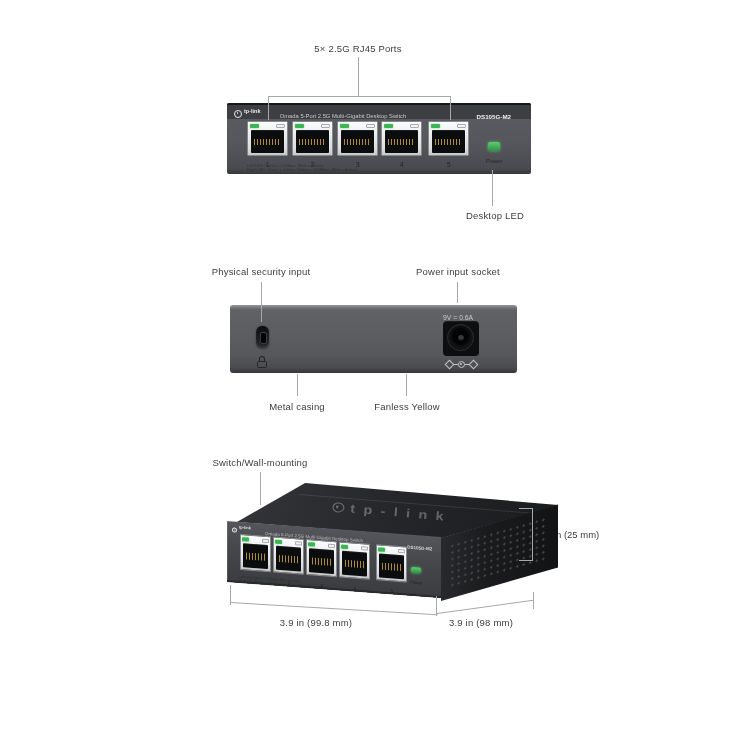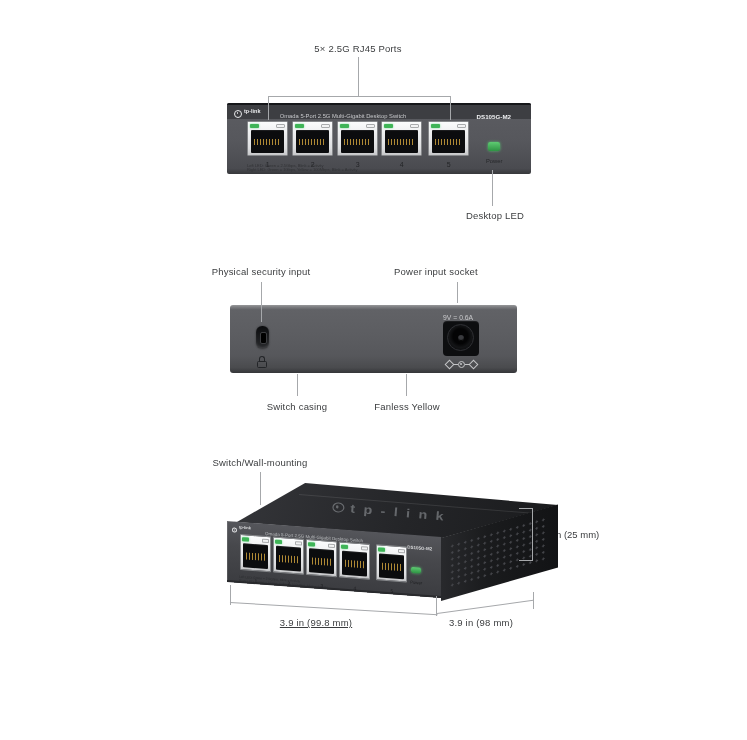--- a/index.html
+++ b/index.html
@@ -178,21 +178,21 @@
   </div>
 
   <div class="ln" style="left:492px; top:170px; height:36px;"></div>
   <div class="lbl" style="left:395px; top:210px;">
     <span>Desktop LED</span>
   </div>
 
   <div class="lbl" style="left:161px; top:266px;">
     <span>Physical security input</span>
   </div>
-  <div class="lbl" style="left:336px; top:266px;">
+  <div class="lbl" style="left:358px; top:266px;">
     <span>Power input socket</span>
   </div>
   <div class="ln" style="left:261px; top:282px; height:40px;"></div>
   <div class="ln" style="left:457px; top:282px; height:21px;"></div>
 
   <div class="rear-panel">
     <div class="kslot">
       <span class="kslot-inner"></span>
     </div>
     <div class="lockicon">
@@ -215,21 +215,21 @@
           <span></span>
         </span>
         <span class="pol-line"></span>
         <span class="pol-d"></span>
     </div>
   </div>
 
   <div class="ln" style="left:297px; top:374px; height:22px;"></div>
   <div class="ln" style="left:406px; top:374px; height:22px;"></div>
   <div class="lbl" style="left:197px; top:401px;">
-    <span>Switch casing</span>
+    <span>Metal casing</span>
   </div>
   <div class="lbl" style="left:307px; top:401px;">
     <span>Fanless Yellow</span>
   </div>
 
   <div class="lbl" style="left:160px; top:457px;">
     <span>Switch/Wall-mounting</span>
   </div>
   <div class="ln" style="left:260px; top:472px; height:33px;"></div>
 
@@ -314,21 +314,21 @@
   <div class="lnh" style="left:519px; top:508px; width:14px;"></div>
   <div class="ln" style="left:532px; top:508px; height:53px;"></div>
   <div class="lnh" style="left:519px; top:560px; width:14px;"></div>
   <div class="abs" style="left:538px; top:529px; font-size:9.5px; color:#3b3d3f; white-space:nowrap;">
     <span>1.0 in (25 mm)</span>
   </div>
 
   <div class="ln" style="left:230px; top:585px; height:20px;"></div>
   <div class="lnh" style="left:230px; top:602px; width:208px; transform:rotate(3.4deg); transform-origin:0 0;"></div>
   <div class="ln" style="left:436px; top:596px; height:20px;"></div>
-  <div class="lbl" style="left:216px; top:617px;text-decoration:underline;">
+  <div class="lbl" style="left:216px; top:617px;">
     <span>3.9 in (99.8 mm)</span>
   </div>
 
   <div class="lnh" style="left:437px; top:613px; width:97px; transform:rotate(-7.8deg); transform-origin:0 0;"></div>
   <div class="ln" style="left:533px; top:592px; height:17px;"></div>
   <div class="lbl" style="left:381px; top:617px;">
     <span>3.9 in (98 mm)</span>
   </div>
 
 </div>

